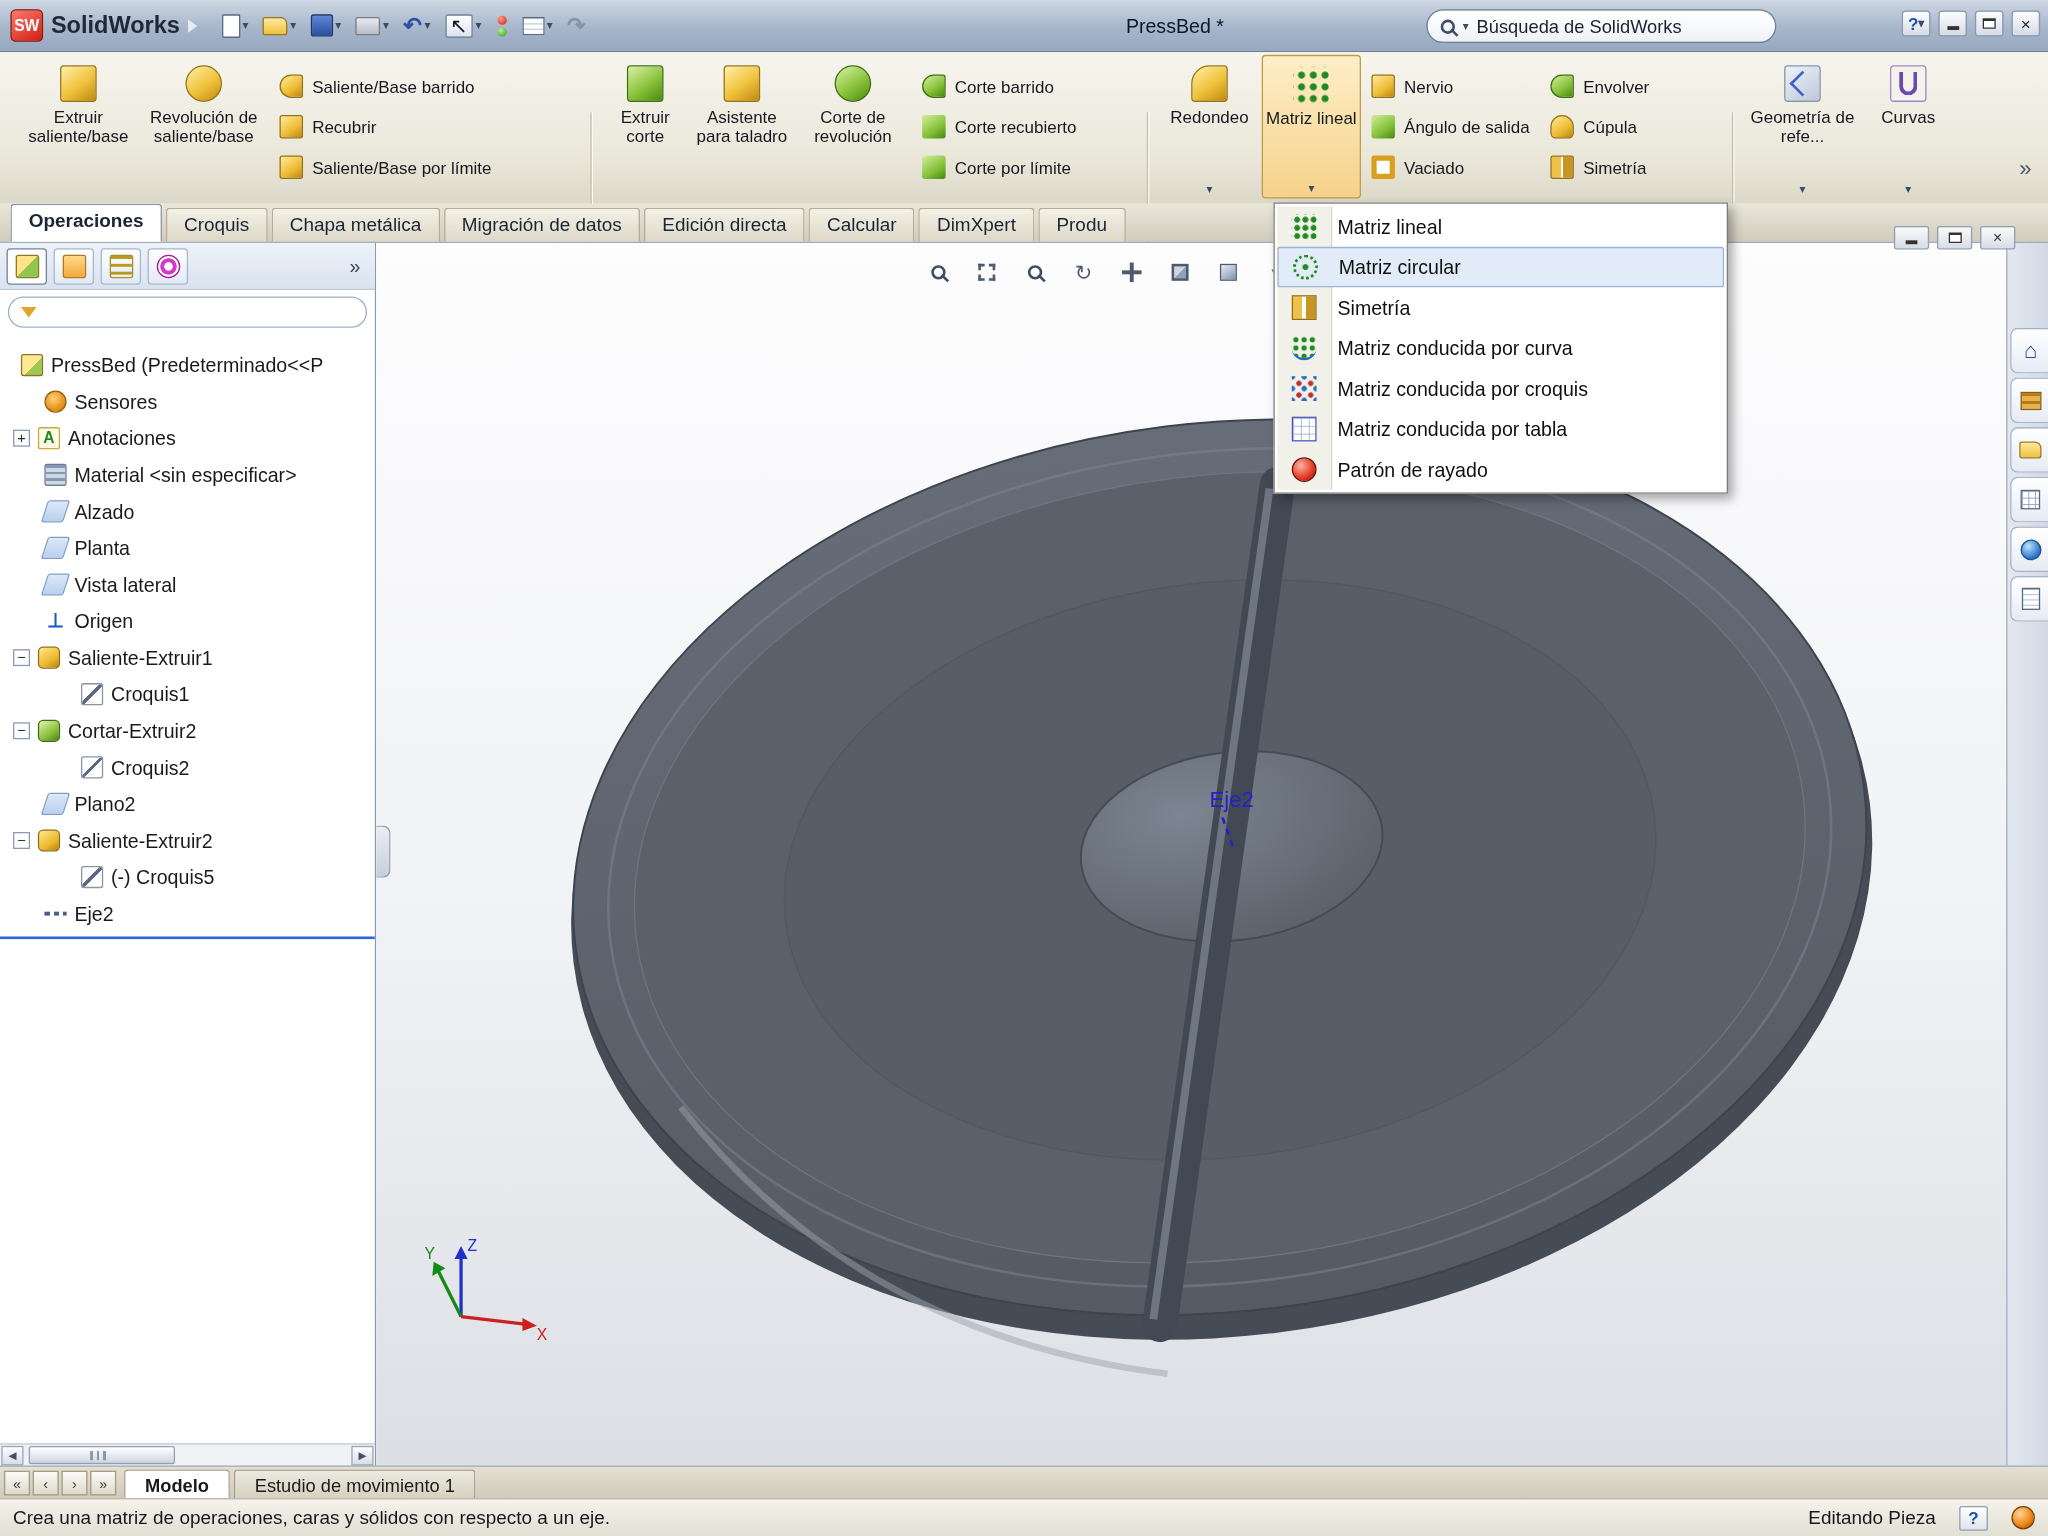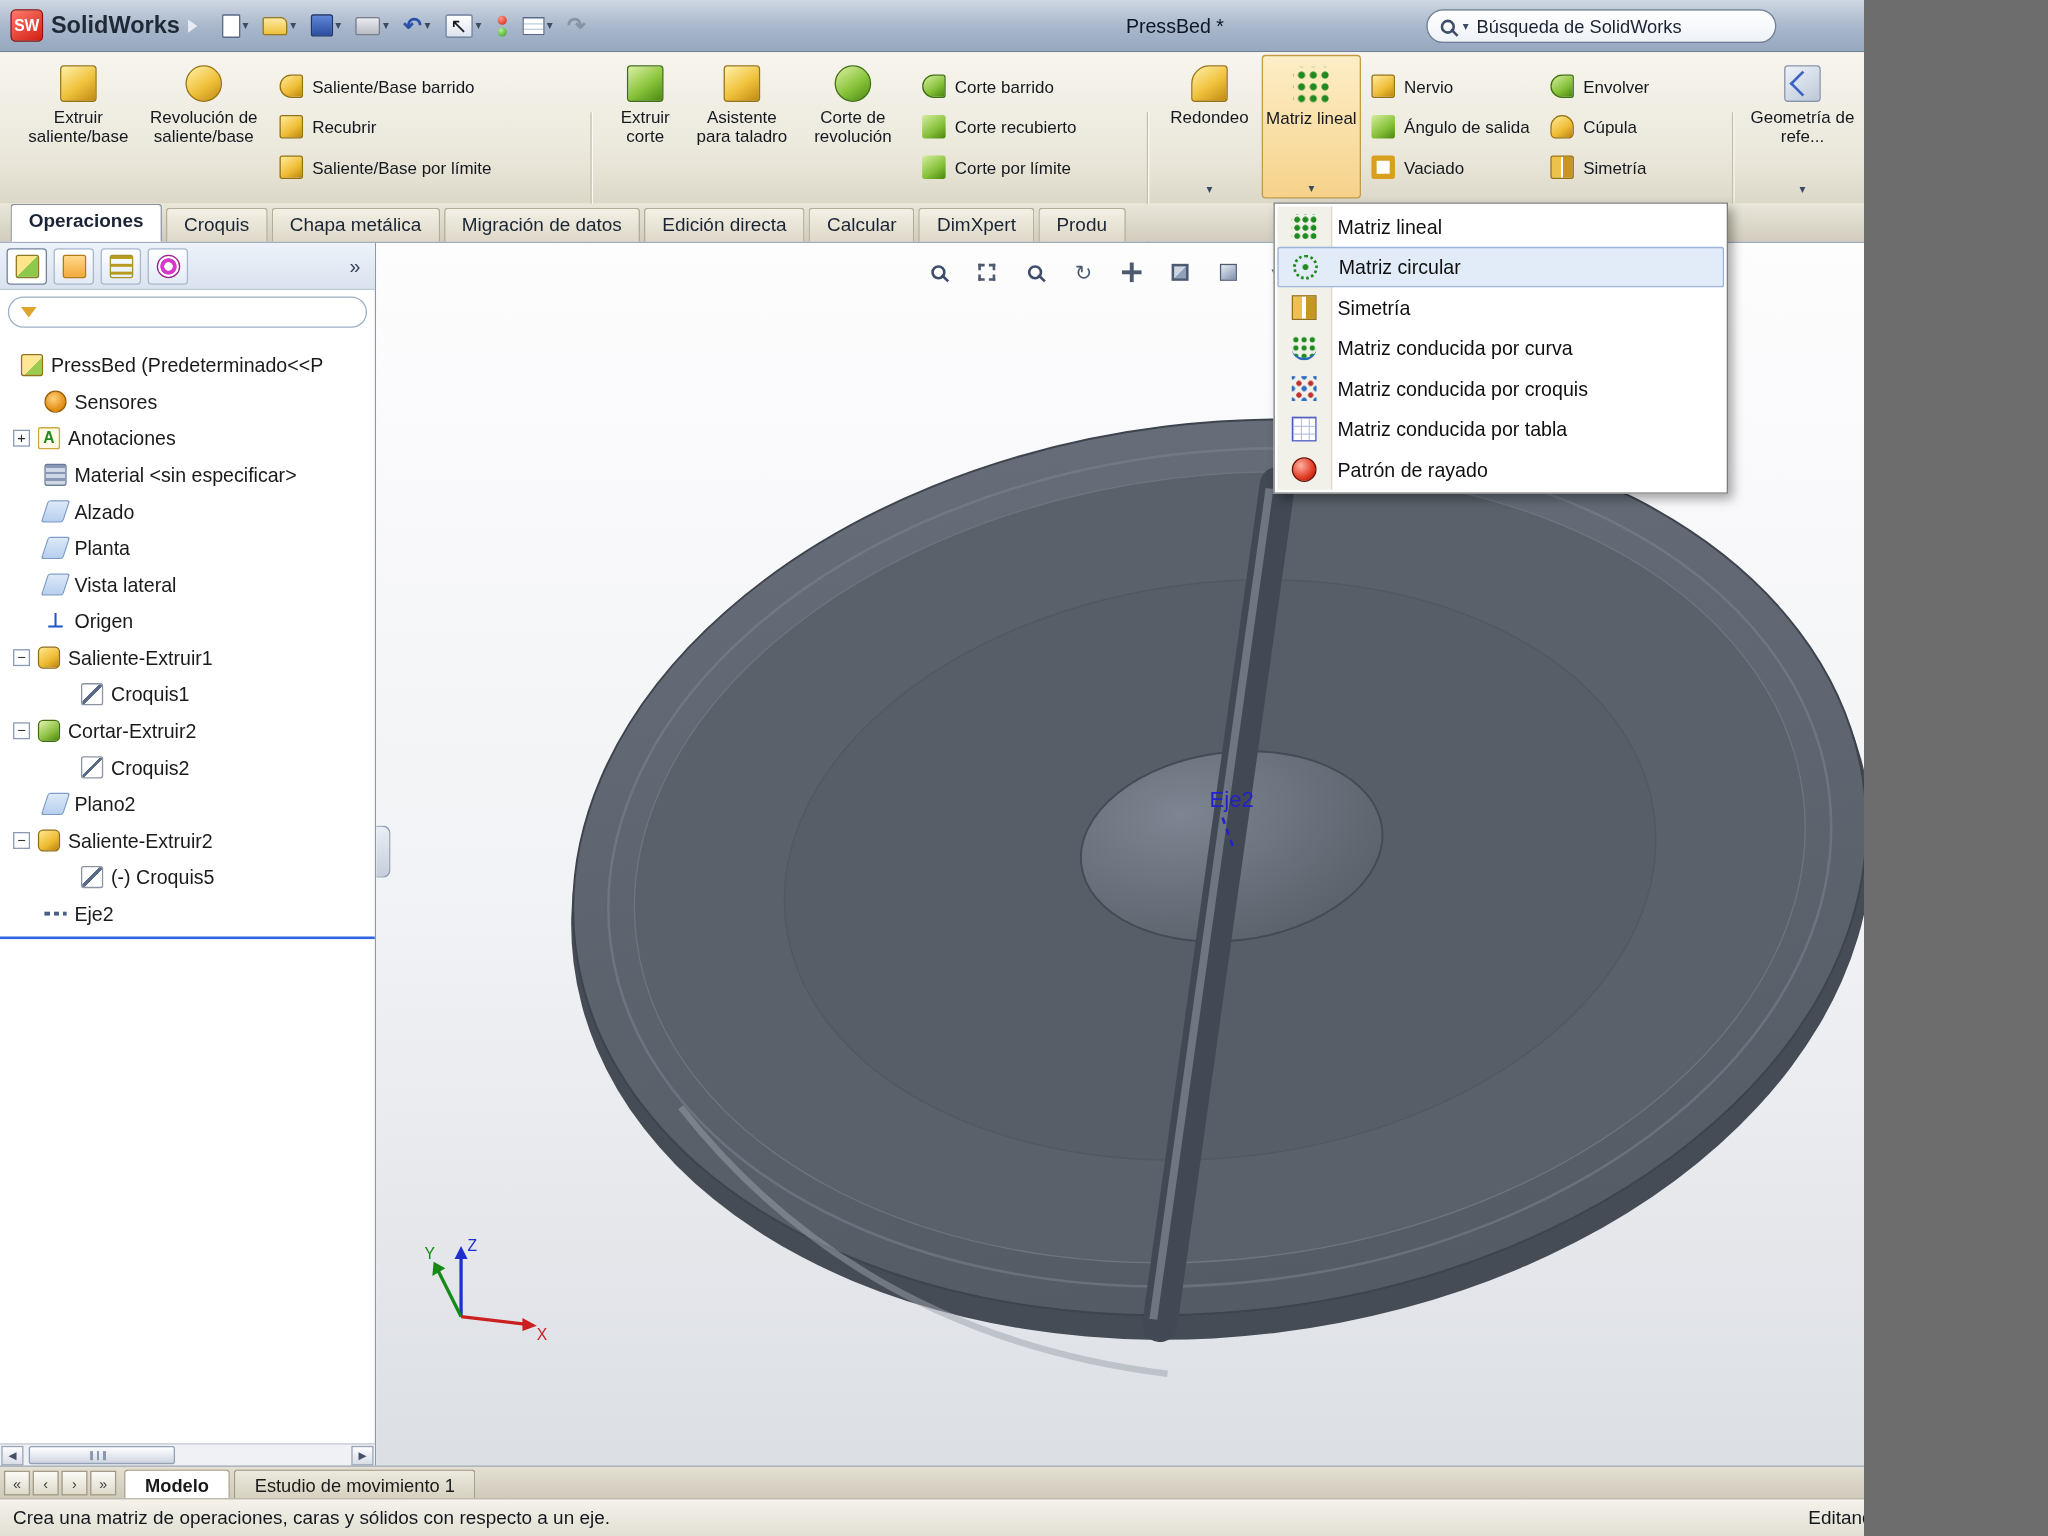--- a/index.html
+++ b/index.html
@@ -1,17 +1,17 @@
 <!DOCTYPE html>
 <html><head>
 <meta charset="utf-8">
 <style>
 *{box-sizing:border-box;margin:0;padding:0}
 html,body{background:#6d6d6d}
-#stage{width:1864px;height:1536px;position:relative;overflow:hidden;background:#fff}
+#stage{width:2048px;height:1536px;position:relative;overflow:hidden;background:#fff}
 #app{width:1568px;height:1176px;position:absolute;left:0;top:0;transform:scale(1.3061224);transform-origin:0 0;
      font-family:"Liberation Sans",sans-serif;color:#1a1a1a;font-size:15px}
 
 
 .titlebar{position:absolute;left:0;top:0;width:1568px;height:40px;
   background:linear-gradient(#ced7e3,#a7b6ca 55%,#96a8c0);border-bottom:1px solid #6f7f96;
   display:flex;align-items:center;padding:0 8px}
 .logo{display:flex;align-items:center;gap:6px;margin-right:16px}
 .logo-badge{width:25px;height:25px;border-radius:4px;background:linear-gradient(145deg,#ff7a6e,#d21e12);
   color:#fff;font-weight:bold;font-size:12px;display:flex;align-items:center;justify-content:center;border:1px solid #8d120a}

